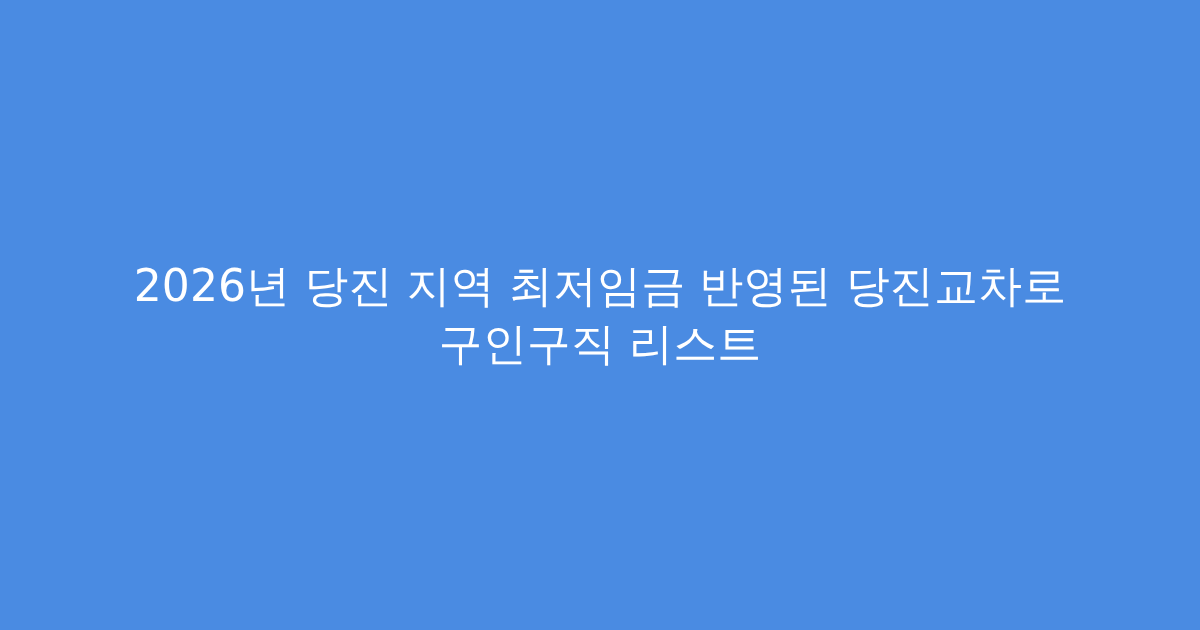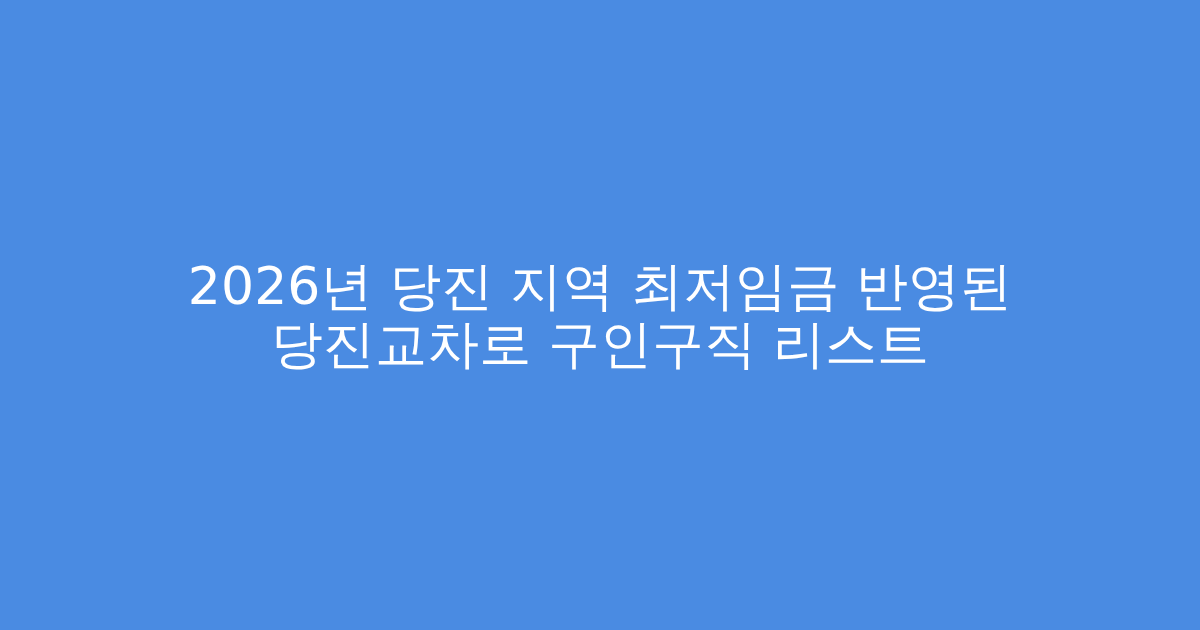--- a/index.html
+++ b/index.html
@@ -29,21 +29,21 @@
     width: 1010px;
     display: block;
     text-align: center;
   }
 
   .card-title {
     margin: 0;
     padding: 0;
     color: #ffffff;
     font-family: "DejaVu Sans", "Liberation Sans", sans-serif;
-    font-size: 52px;
+    font-size: 44px;
     font-weight: 400;
     line-height: 58px;
     letter-spacing: 0.1px;
     word-break: keep-all;
     -webkit-font-smoothing: antialiased;
   }
 </style>
 </head>
 <body>
 

